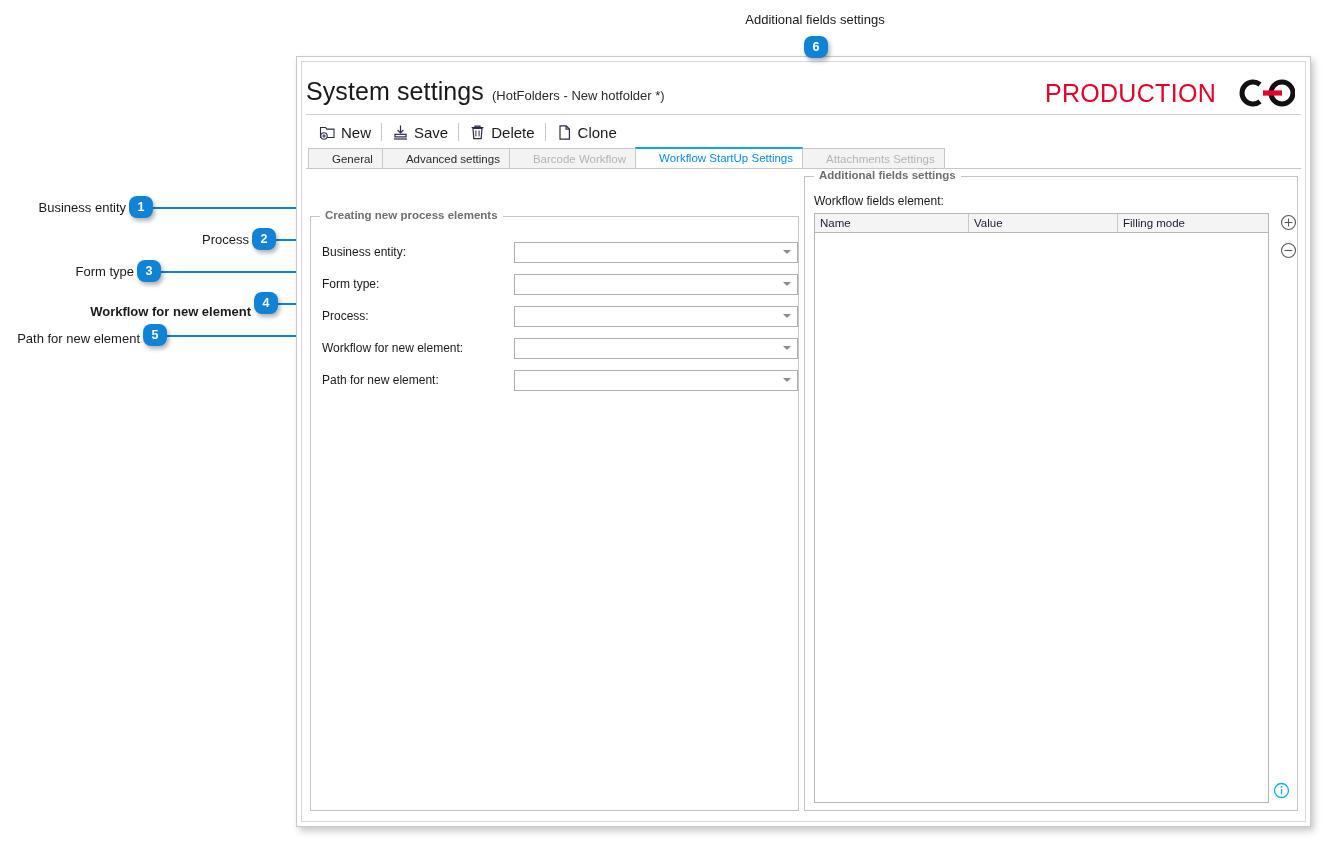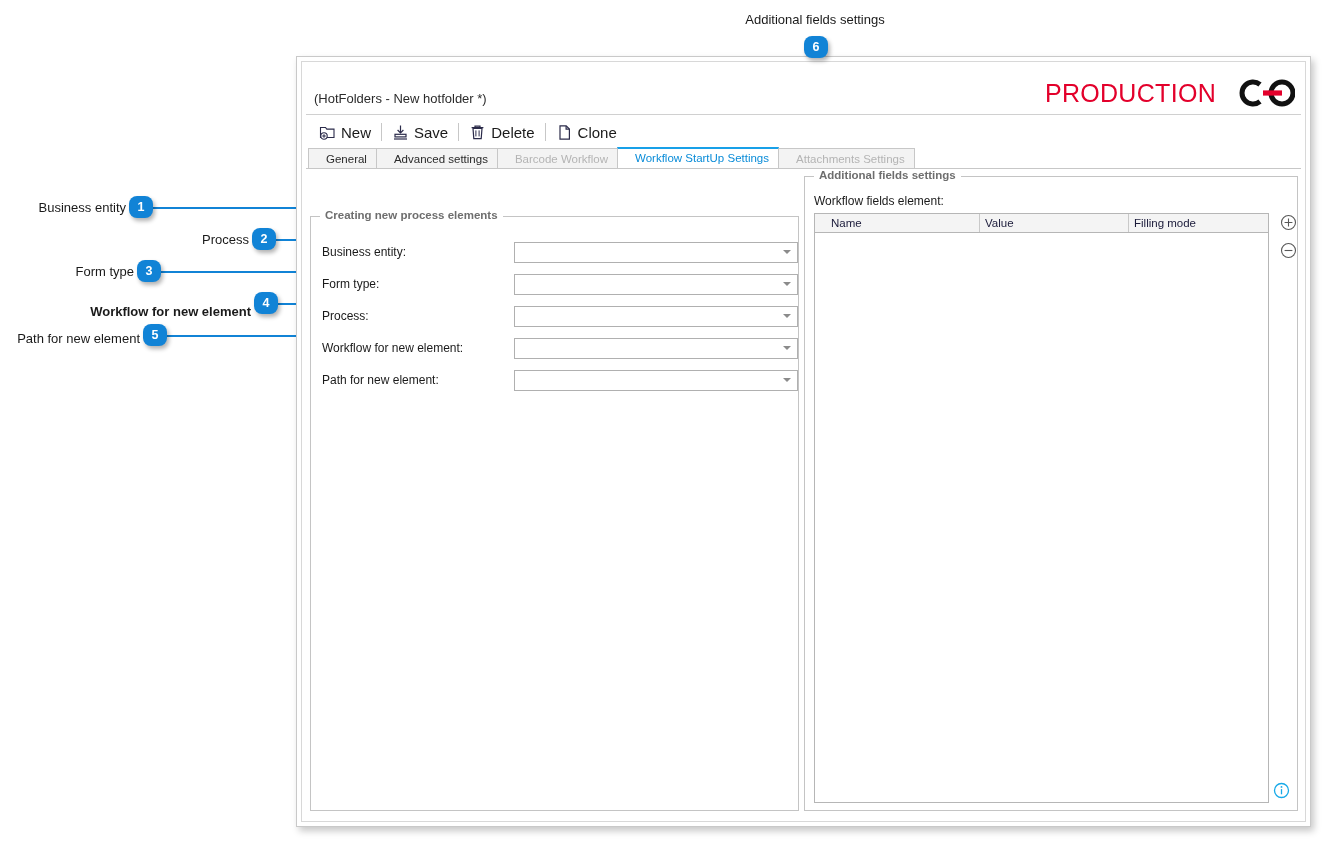--- a/index.html
+++ b/index.html
@@ -144,21 +144,21 @@
   .tabstrip {
     display: flex;
     align-items: flex-end;
     height: 21px;
     margin: 0 4px;
     border-bottom: 1px solid #c7c7c7;
     padding-left: 2px;
   }
   .tab {
     font-size: 11.5px;
-    padding: 3px 9px 3px 17px;
+    padding: 3px 9px 3px 23px;
     height: 20px;
     box-sizing: border-box;
     border: 1px solid #c7c7c7;
     border-bottom: none;
     background: #f3f3f3;
     color: #2a2a2a;
     margin-right: -1px;
     cursor: pointer;
     line-height: 14px;
     white-space: nowrap;
@@ -313,20 +313,21 @@
 <div class="callout-badge" style="left:137px; top:260px;">3</div>
 <div class="callout-badge" style="left:254px; top:292px;">4</div>
 <div class="callout-badge" style="left:143px; top:324px;">5</div>
 <div class="callout-badge" style="left:804px; top:36px;">6</div>
 
 <div id="app-window">
   <div id="app-window-inner">
 
     <div class="titlebar">
       <div class="title-group">
+        <span class="title-main">System settings</span>
         <span class="title-sub">(HotFolders - New hotfolder *)</span>
       </div>
       <div class="brand-group">
         <span class="brand-text">PRODUCTION</span>
         <span>
           <svg class="brand-logo" width="57" height="30" viewBox="0 0 57 30">
             <path d="M20,15 a11,11 0 1,0 11,-11 a11,11 0 0,0 -11,11" fill="none" stroke="#111" stroke-width="5" transform="translate(13,0)"></path>
             <path d="M22,6.5 a11,11 0 1,0 0,17" fill="none" stroke="#111" stroke-width="5"></path>
             <rect x="25" y="12.4" width="19" height="5.2" fill="#e3002b"></rect>
           </svg>
@@ -434,21 +435,21 @@
         </div>
       </div>
 
       <div class="panel panel-right">
         <div class="panel-title">Additional fields settings</div>
         <div class="right-body">
           <div class="field-caption">Workflow fields element:</div>
           <div class="grid-area">
             <div class="grid">
               <div class="grid-head">
-                <div class="gh-cell" style="width:154px;margin-left:11px;">Name</div>
+                <div class="gh-cell" style="width:154px;">Name</div>
                 <div class="gh-cell" style="width:149px;">Value</div>
                 <div class="gh-cell" style="flex:1;">Filling mode</div>
               </div>
               <div class="grid-body"></div>
             </div>
             <div class="grid-tools">
               <span class="tool-icon">
                 <svg width="17" height="17" viewBox="0 0 17 17">
                   <circle cx="8.5" cy="8.5" r="7" fill="none" stroke="#585858" stroke-width="1.1"></circle>
                   <path d="M8.5 4.6v7.8M4.6 8.5h7.8" stroke="#585858" stroke-width="1.1"></path>

